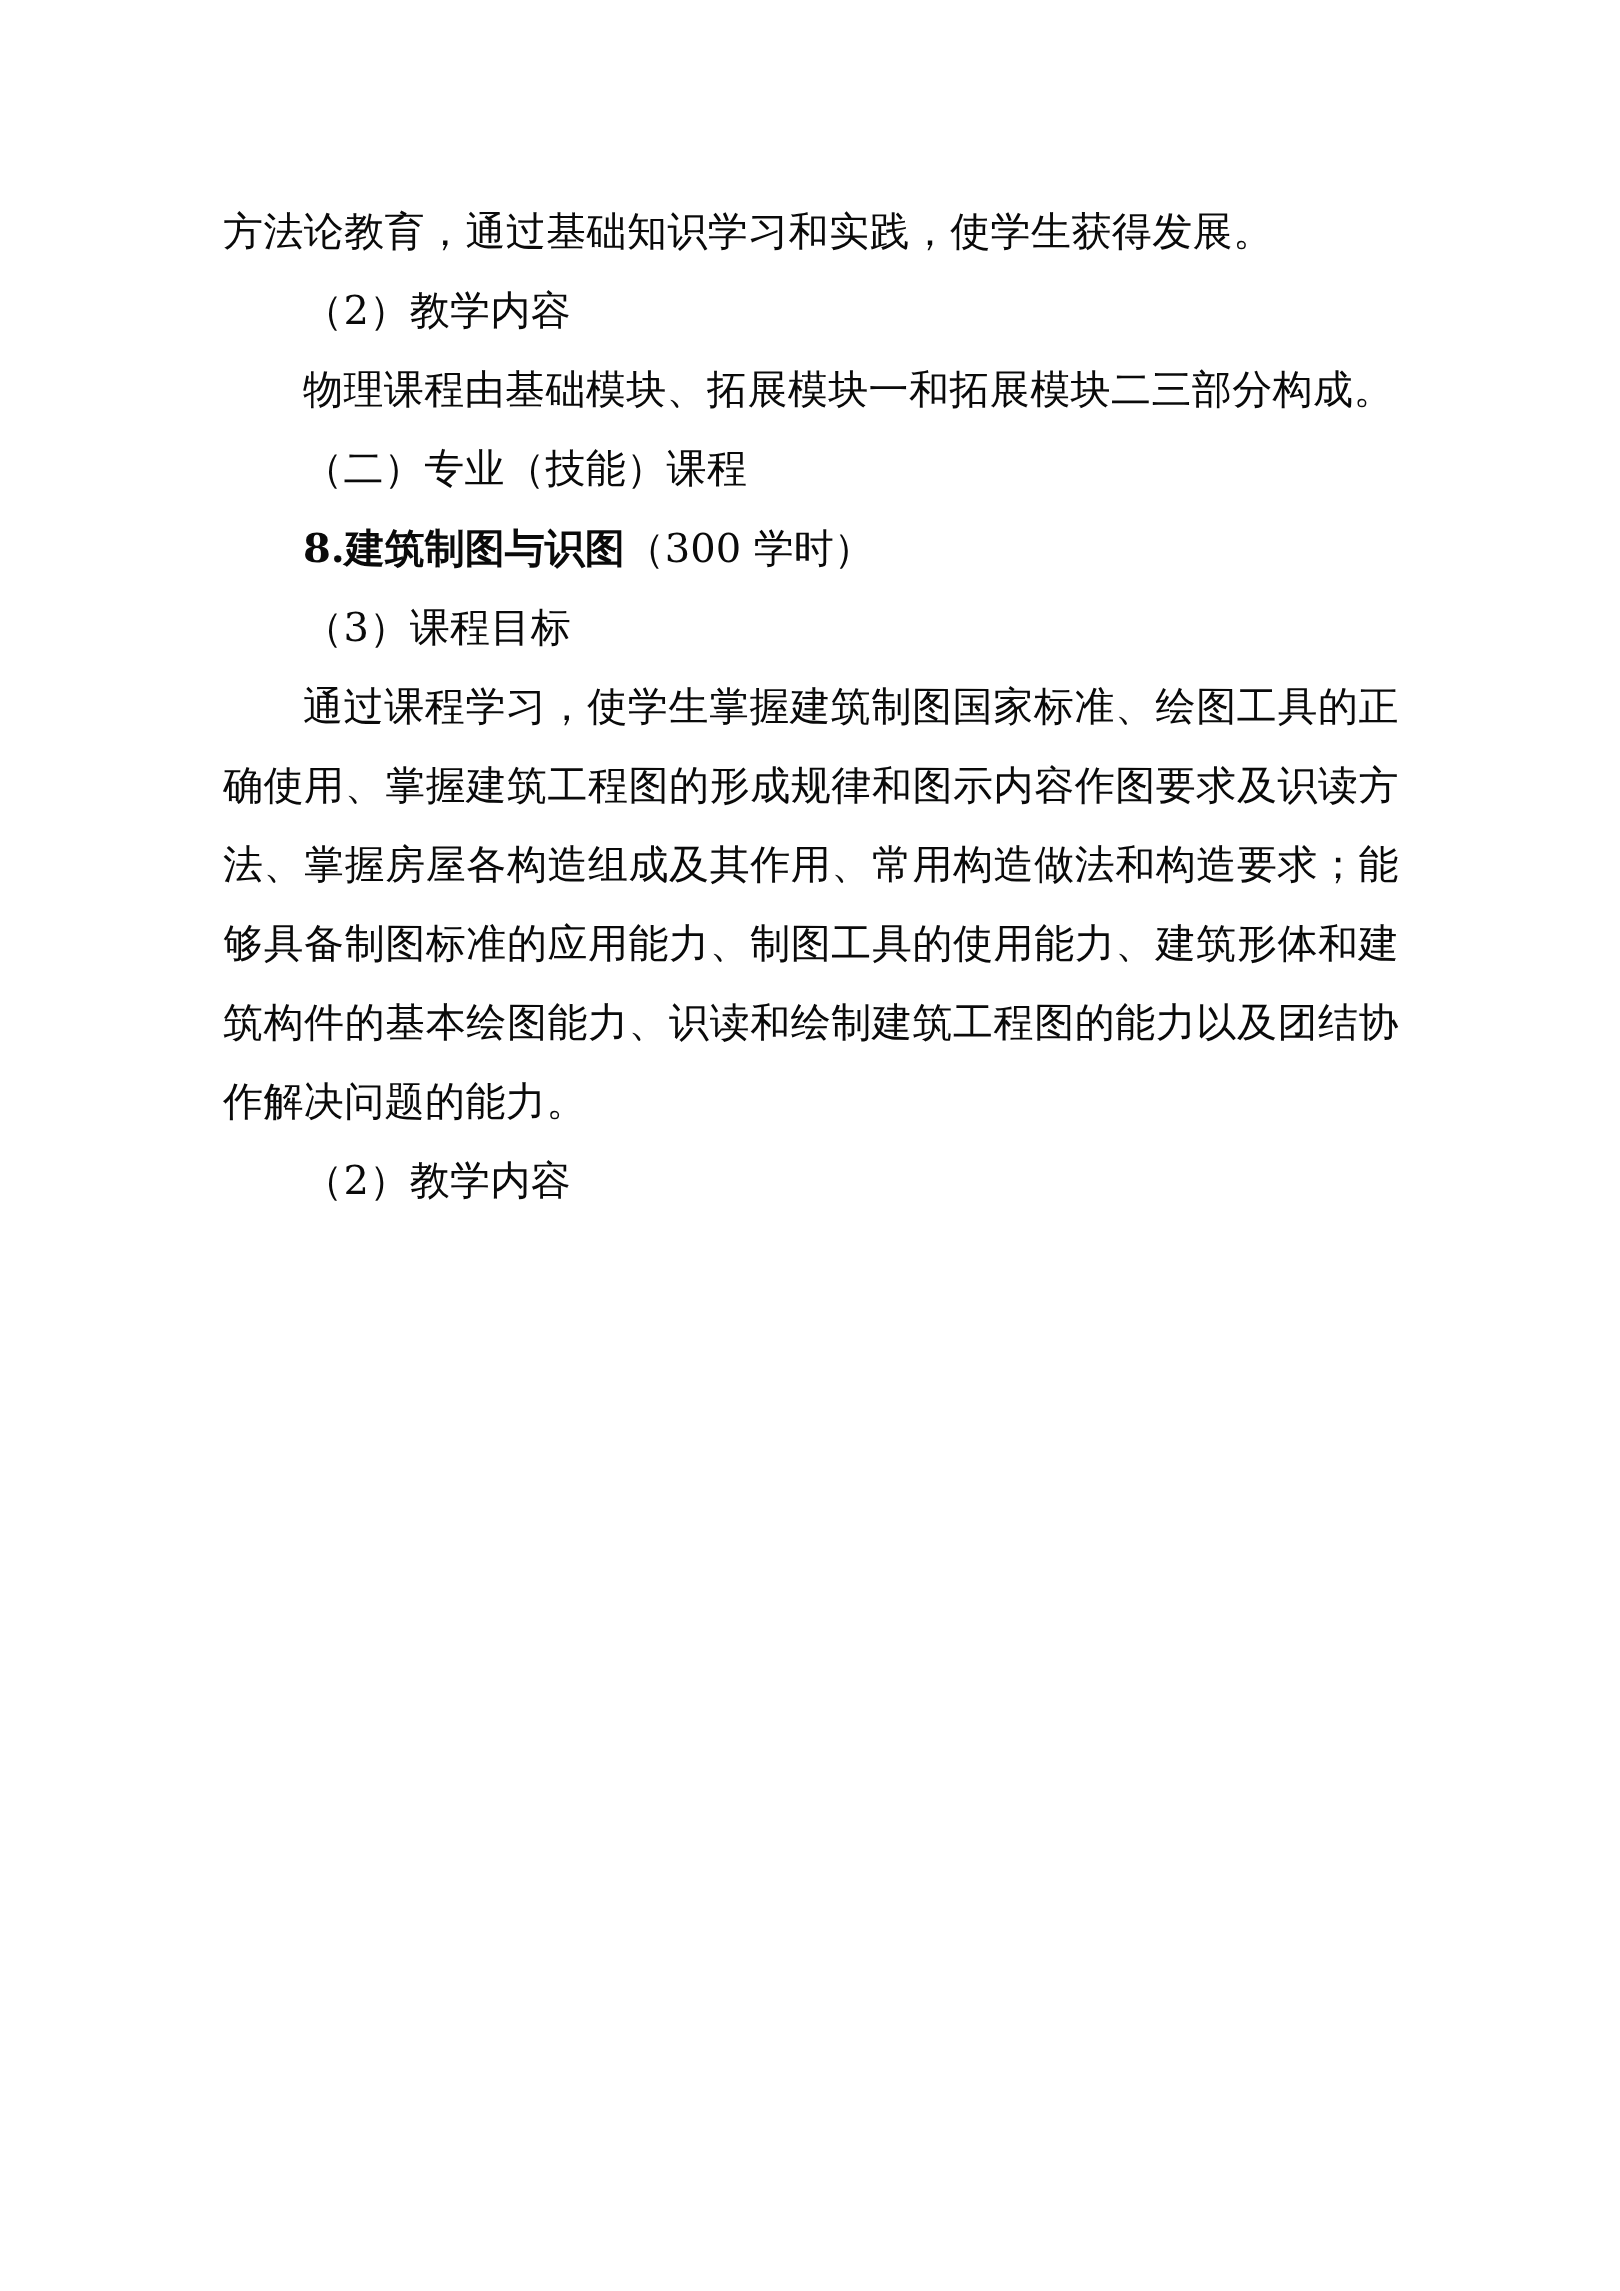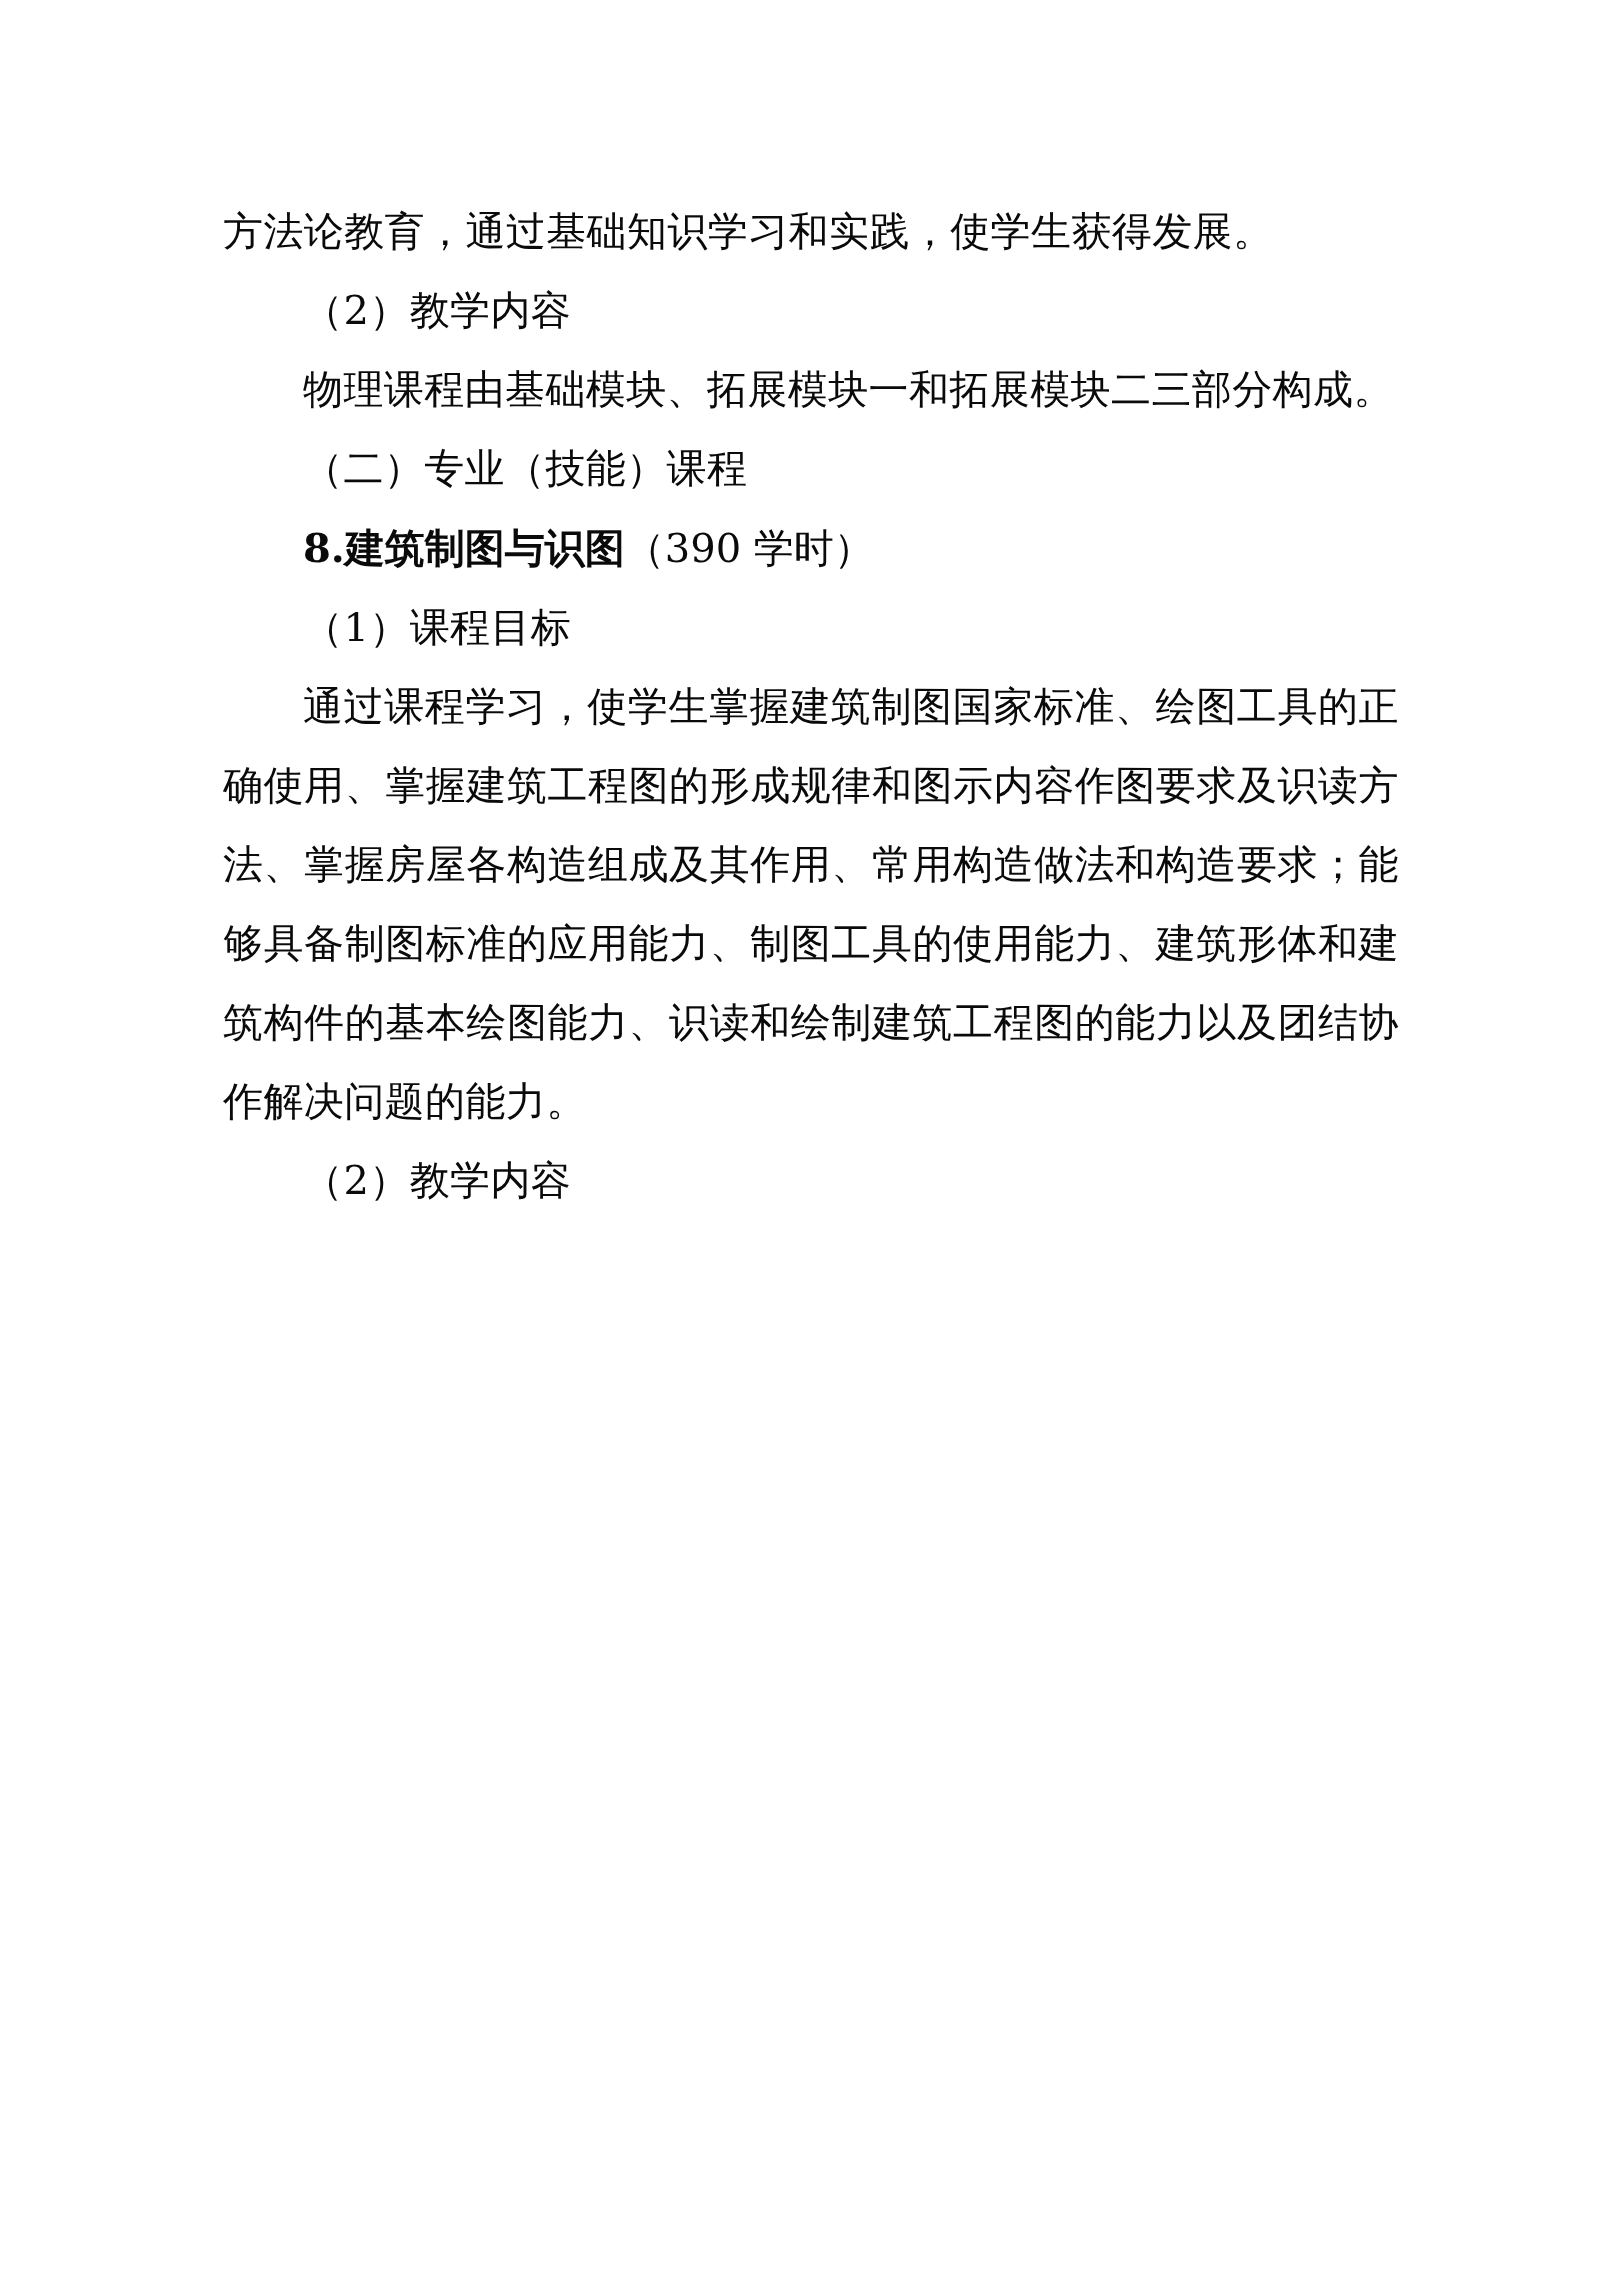--- a/index.html
+++ b/index.html
@@ -68,23 +68,23 @@
     <p class="para">方法论教育，通过基础知识学习和实践，使学生获得发展。</p>
 
     <p class="para indent">（2）教学内容</p>
 
     <p class="para indent">物理课程由基础模块、拓展模块一和拓展模块二三部分构成。</p>
 
 
 
     <p class="para indent">（二）专业（技能）课程</p>
 
-    <p class="heading-bold"><span class="b">8.建筑制图与识图</span><span>（390 学时）</span></p>
+    <p class="heading-bold"><span class="b">8.建筑制图与识图</span><span>（300 学时）</span></p>
 
-    <p class="para indent">（1）课程目标</p>
+    <p class="para indent">（3）课程目标</p>
 
     <p class="para indent">通过课程学习，使学生掌握建筑制图国家标准、绘图工具的正确使用、掌握建筑工程图的形成规律和图示内容作图要求及识读方法、掌握房屋各构造组成及其作用、常用构造做法和构造要求；能够具备制图标准的应用能力、制图工具的使用能力、建筑形体和建筑构件的基本绘图能力、识读和绘制建筑工程图的能力以及团结协作解决问题的能力。</p>
 
     <p class="para indent">（2）教学内容</p>
 
 
   </div>
 
   <div class="footer">- 10 -</div>
 

